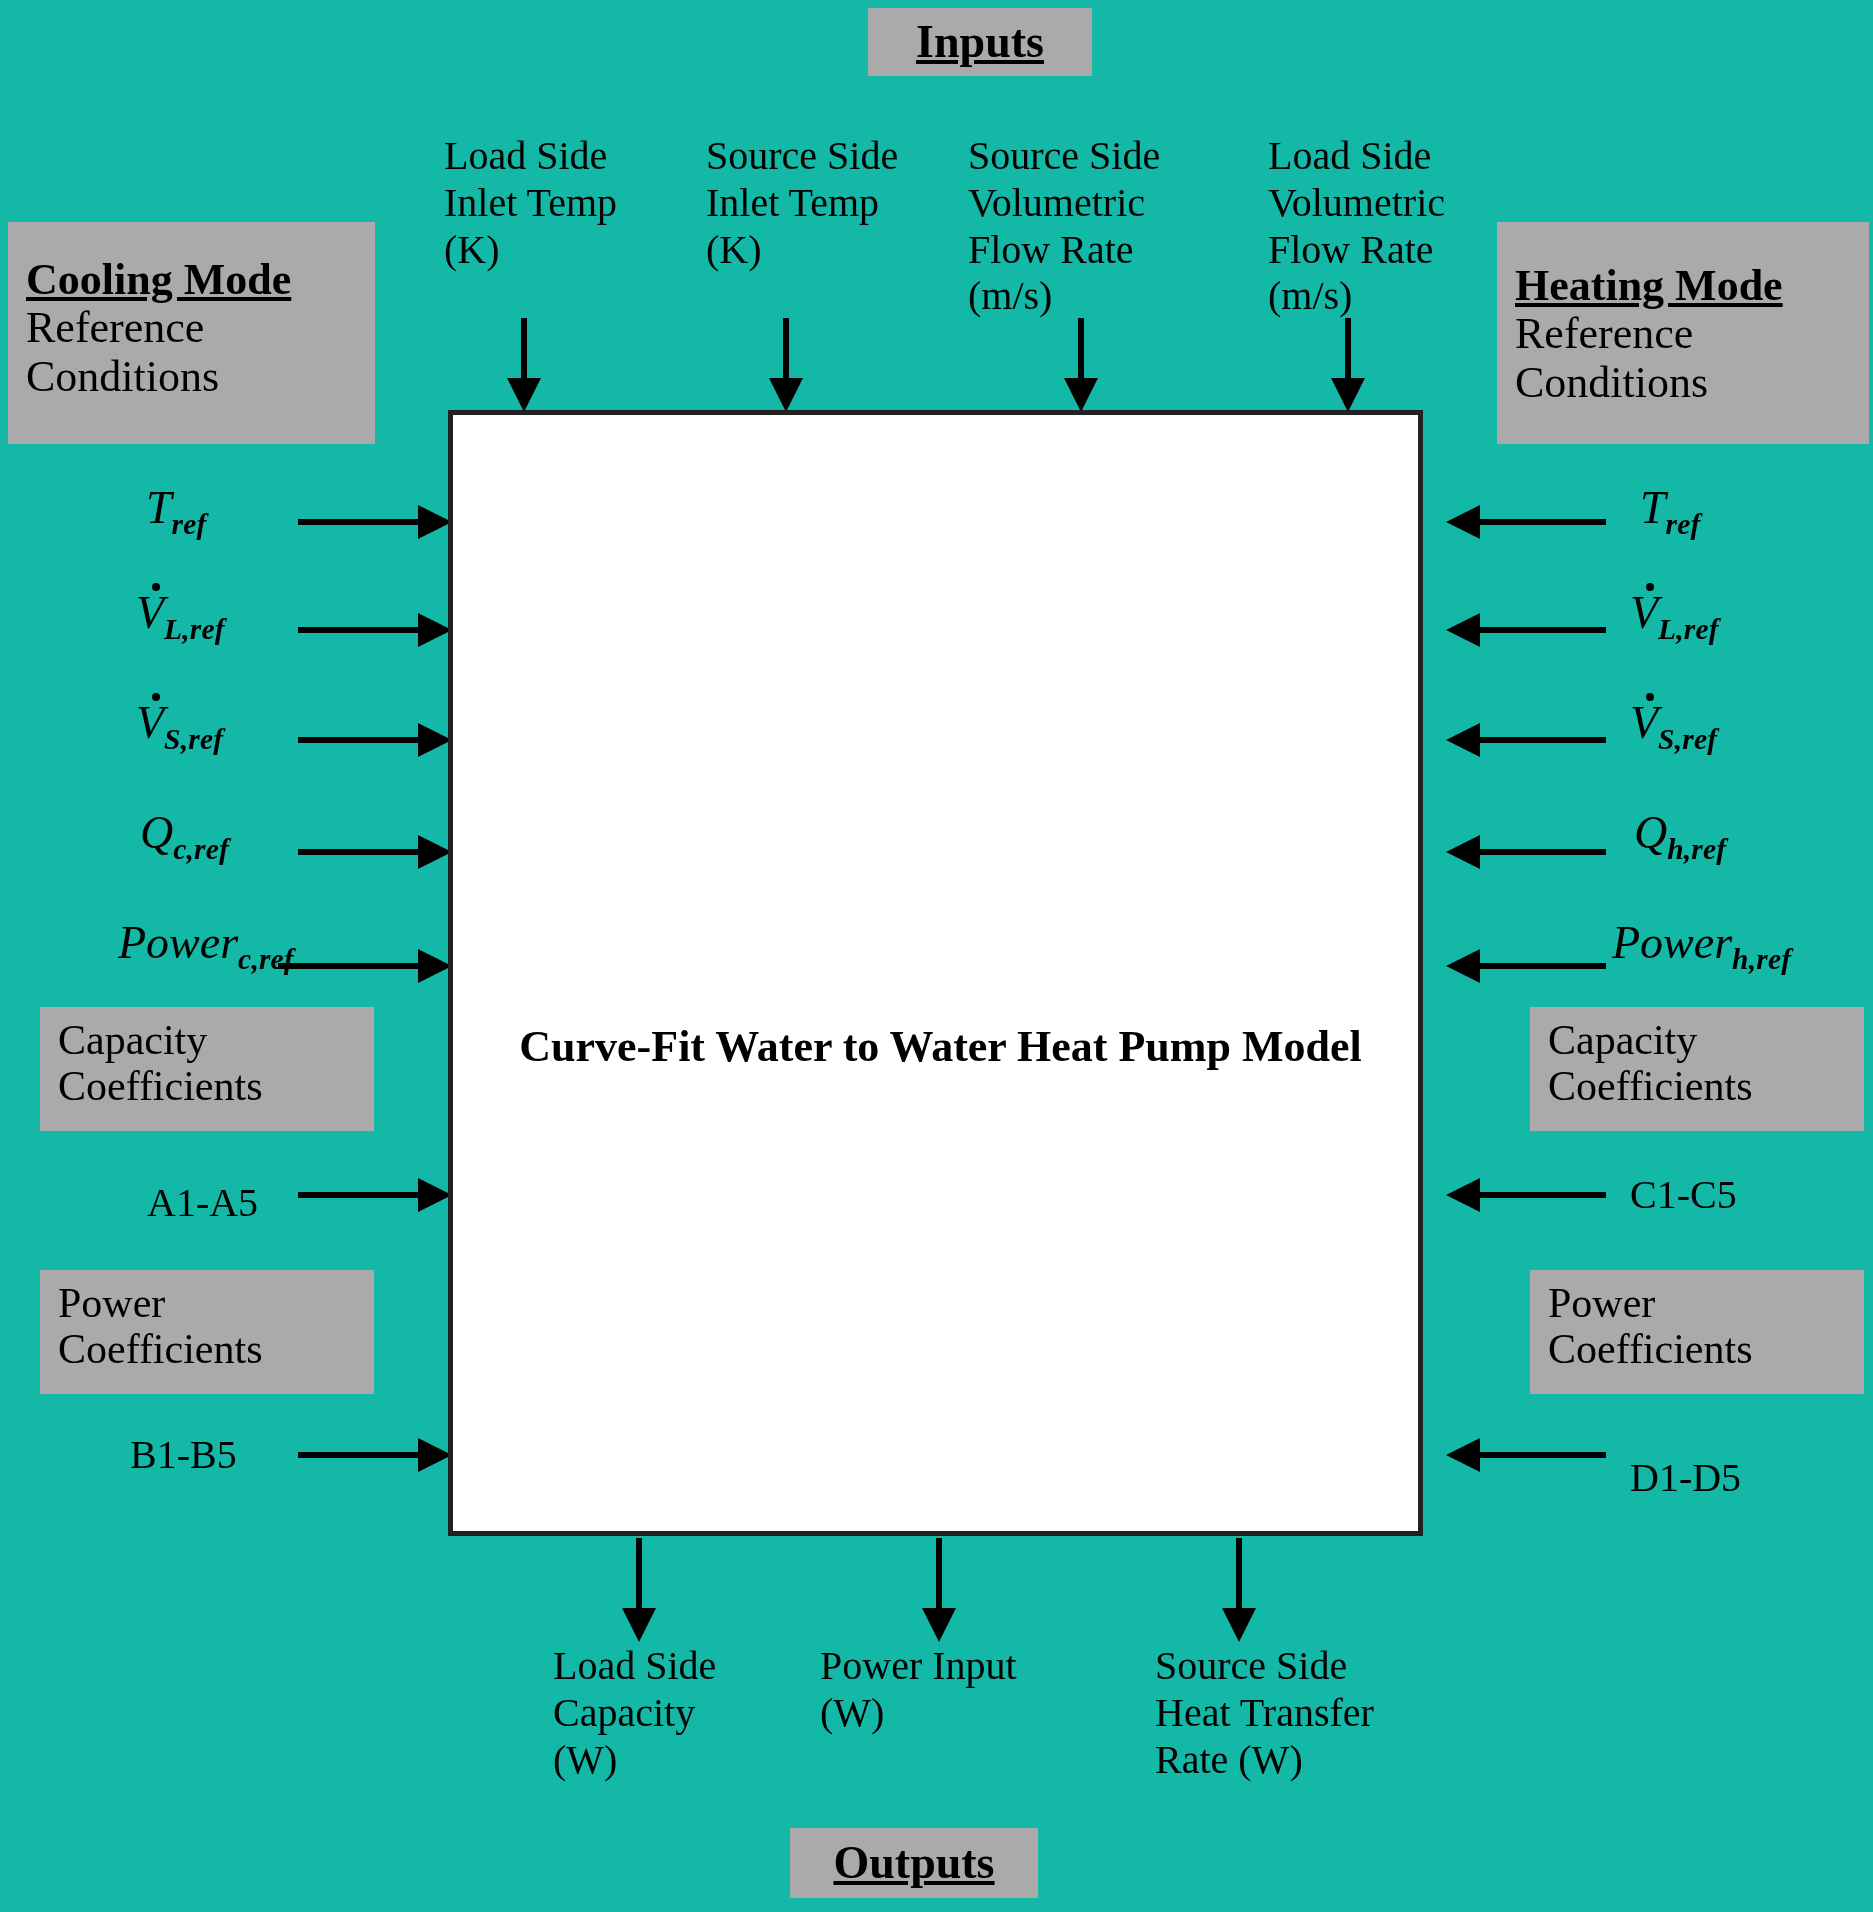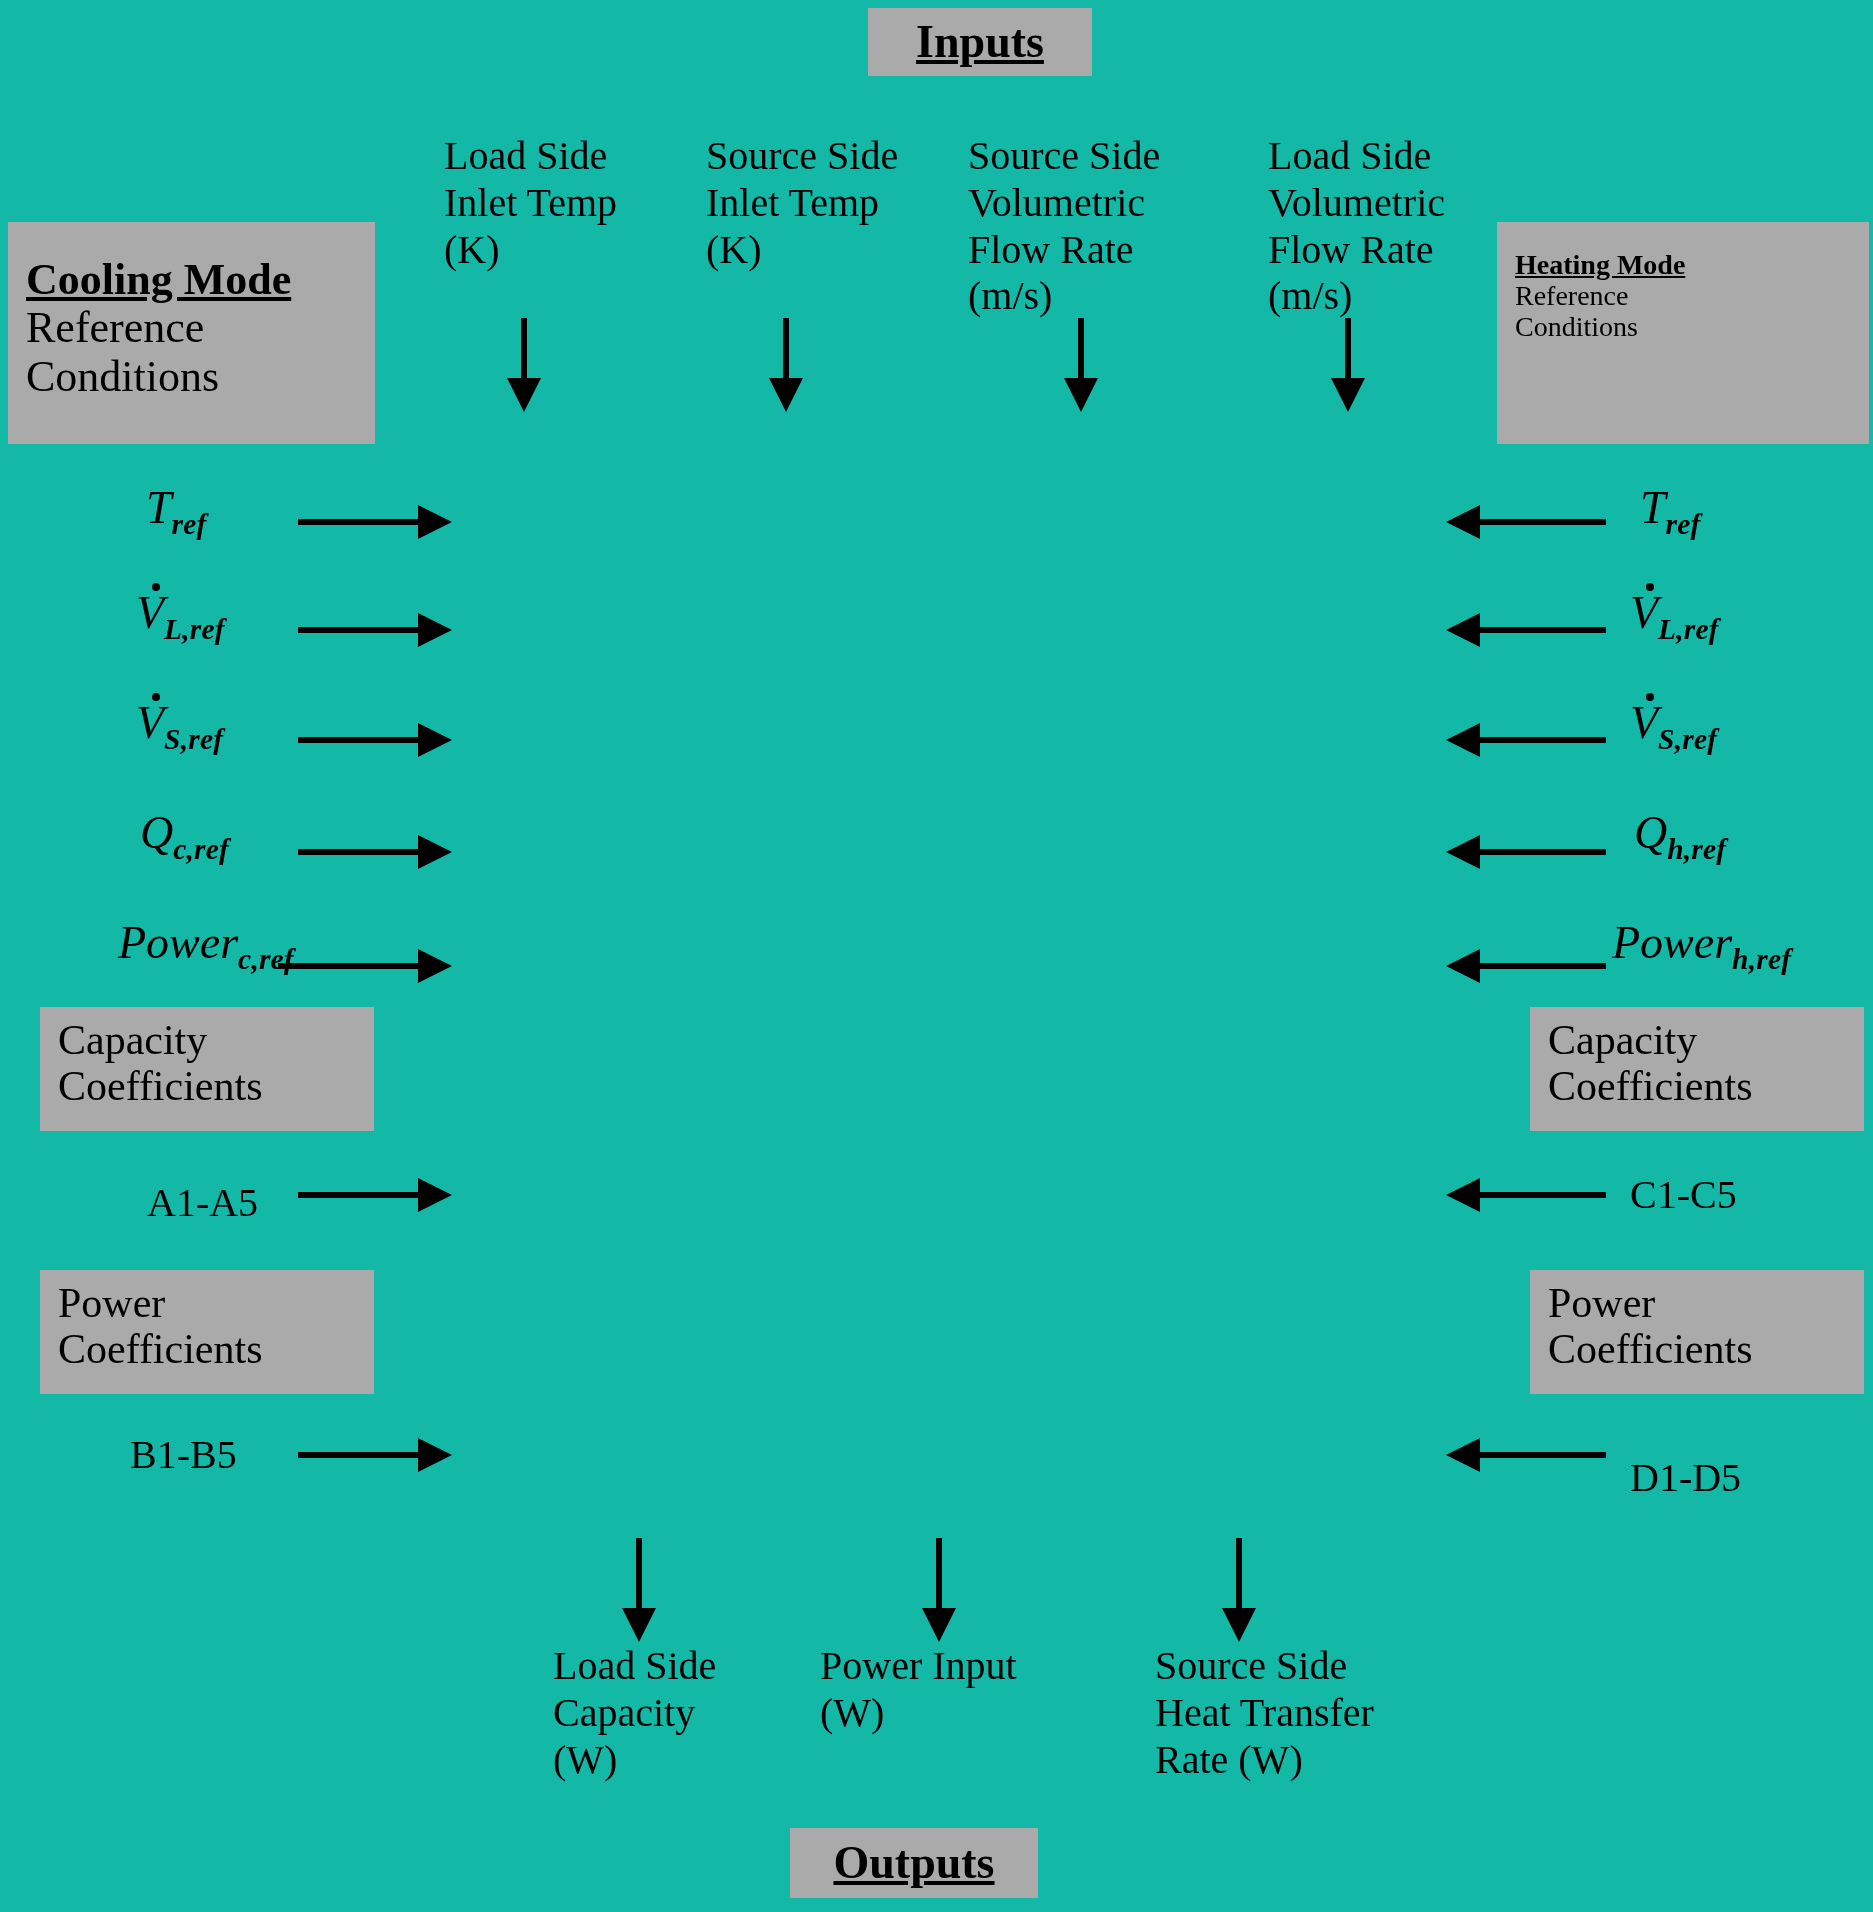--- a/index.html
+++ b/index.html
@@ -223,21 +223,21 @@
   <div class="arrow-head head-right" style="left:418px; top:1178px;"></div>
 
   <div class="chip" style="left:40px; top:1270px; width:334px; height:124px; padding:10px 18px; font-size:42px;">
     <span class="sub">Power</span>
     <span class="sub">Coefficients</span>
   </div>
   <div class="tlabel" style="left:130px; top:1432px; width:200px;">B1-B5</div>
   <div class="arrow-shaft" style="left:298px; top:1452px; width:126px; height:6px;"></div>
   <div class="arrow-head head-right" style="left:418px; top:1438px;"></div>
 
-  <div class="chip" style="left:1497px; top:222px; width:372px; height:222px; padding:8px 18px; font-size:28px;">
+  <div class="chip" style="left:1497px; top:222px; width:372px; height:222px; padding:20px 18px; font-size:44px;">
     <span class="hdr">Heating Mode</span>
     <span class="sub">Reference</span>
     <span class="sub">Conditions</span>
   </div>
 
   <div class="math" style="left:1640px; top:485px;">
     <span>T</span><span class="sub">ref</span>
   </div>
   <div class="math" style="left:1630px; top:590px;">
     <span class="dotted">V</span><span class="sub">L,ref</span>
@@ -276,20 +276,23 @@
   <div class="arrow-head head-left" style="left:1446px; top:1178px;"></div>
 
   <div class="chip" style="left:1530px; top:1270px; width:334px; height:124px; padding:10px 18px; font-size:42px;">
     <span class="sub">Power</span>
     <span class="sub">Coefficients</span>
   </div>
   <div class="tlabel" style="left:1630px; top:1432px; width:200px;margin-top:23px;">D1-D5</div>
   <div class="arrow-shaft" style="left:1480px; top:1452px; width:126px; height:6px;"></div>
   <div class="arrow-head head-left" style="left:1446px; top:1438px;"></div>
 
+  <div id="model-box">
+    <div id="model-title" style="top:605px;">Curve-Fit Water to Water Heat Pump Model</div>
+  </div>
 
   <div class="arrow-shaft" style="left:636px; top:1538px; width:6px; height:78px;"></div>
   <div class="arrow-head head-down" style="left:622px; top:1608px;"></div>
 
   <div class="arrow-shaft" style="left:936px; top:1538px; width:6px; height:78px;"></div>
   <div class="arrow-head head-down" style="left:922px; top:1608px;"></div>
 
   <div class="arrow-shaft" style="left:1236px; top:1538px; width:6px; height:78px;"></div>
   <div class="arrow-head head-down" style="left:1222px; top:1608px;"></div>
 

